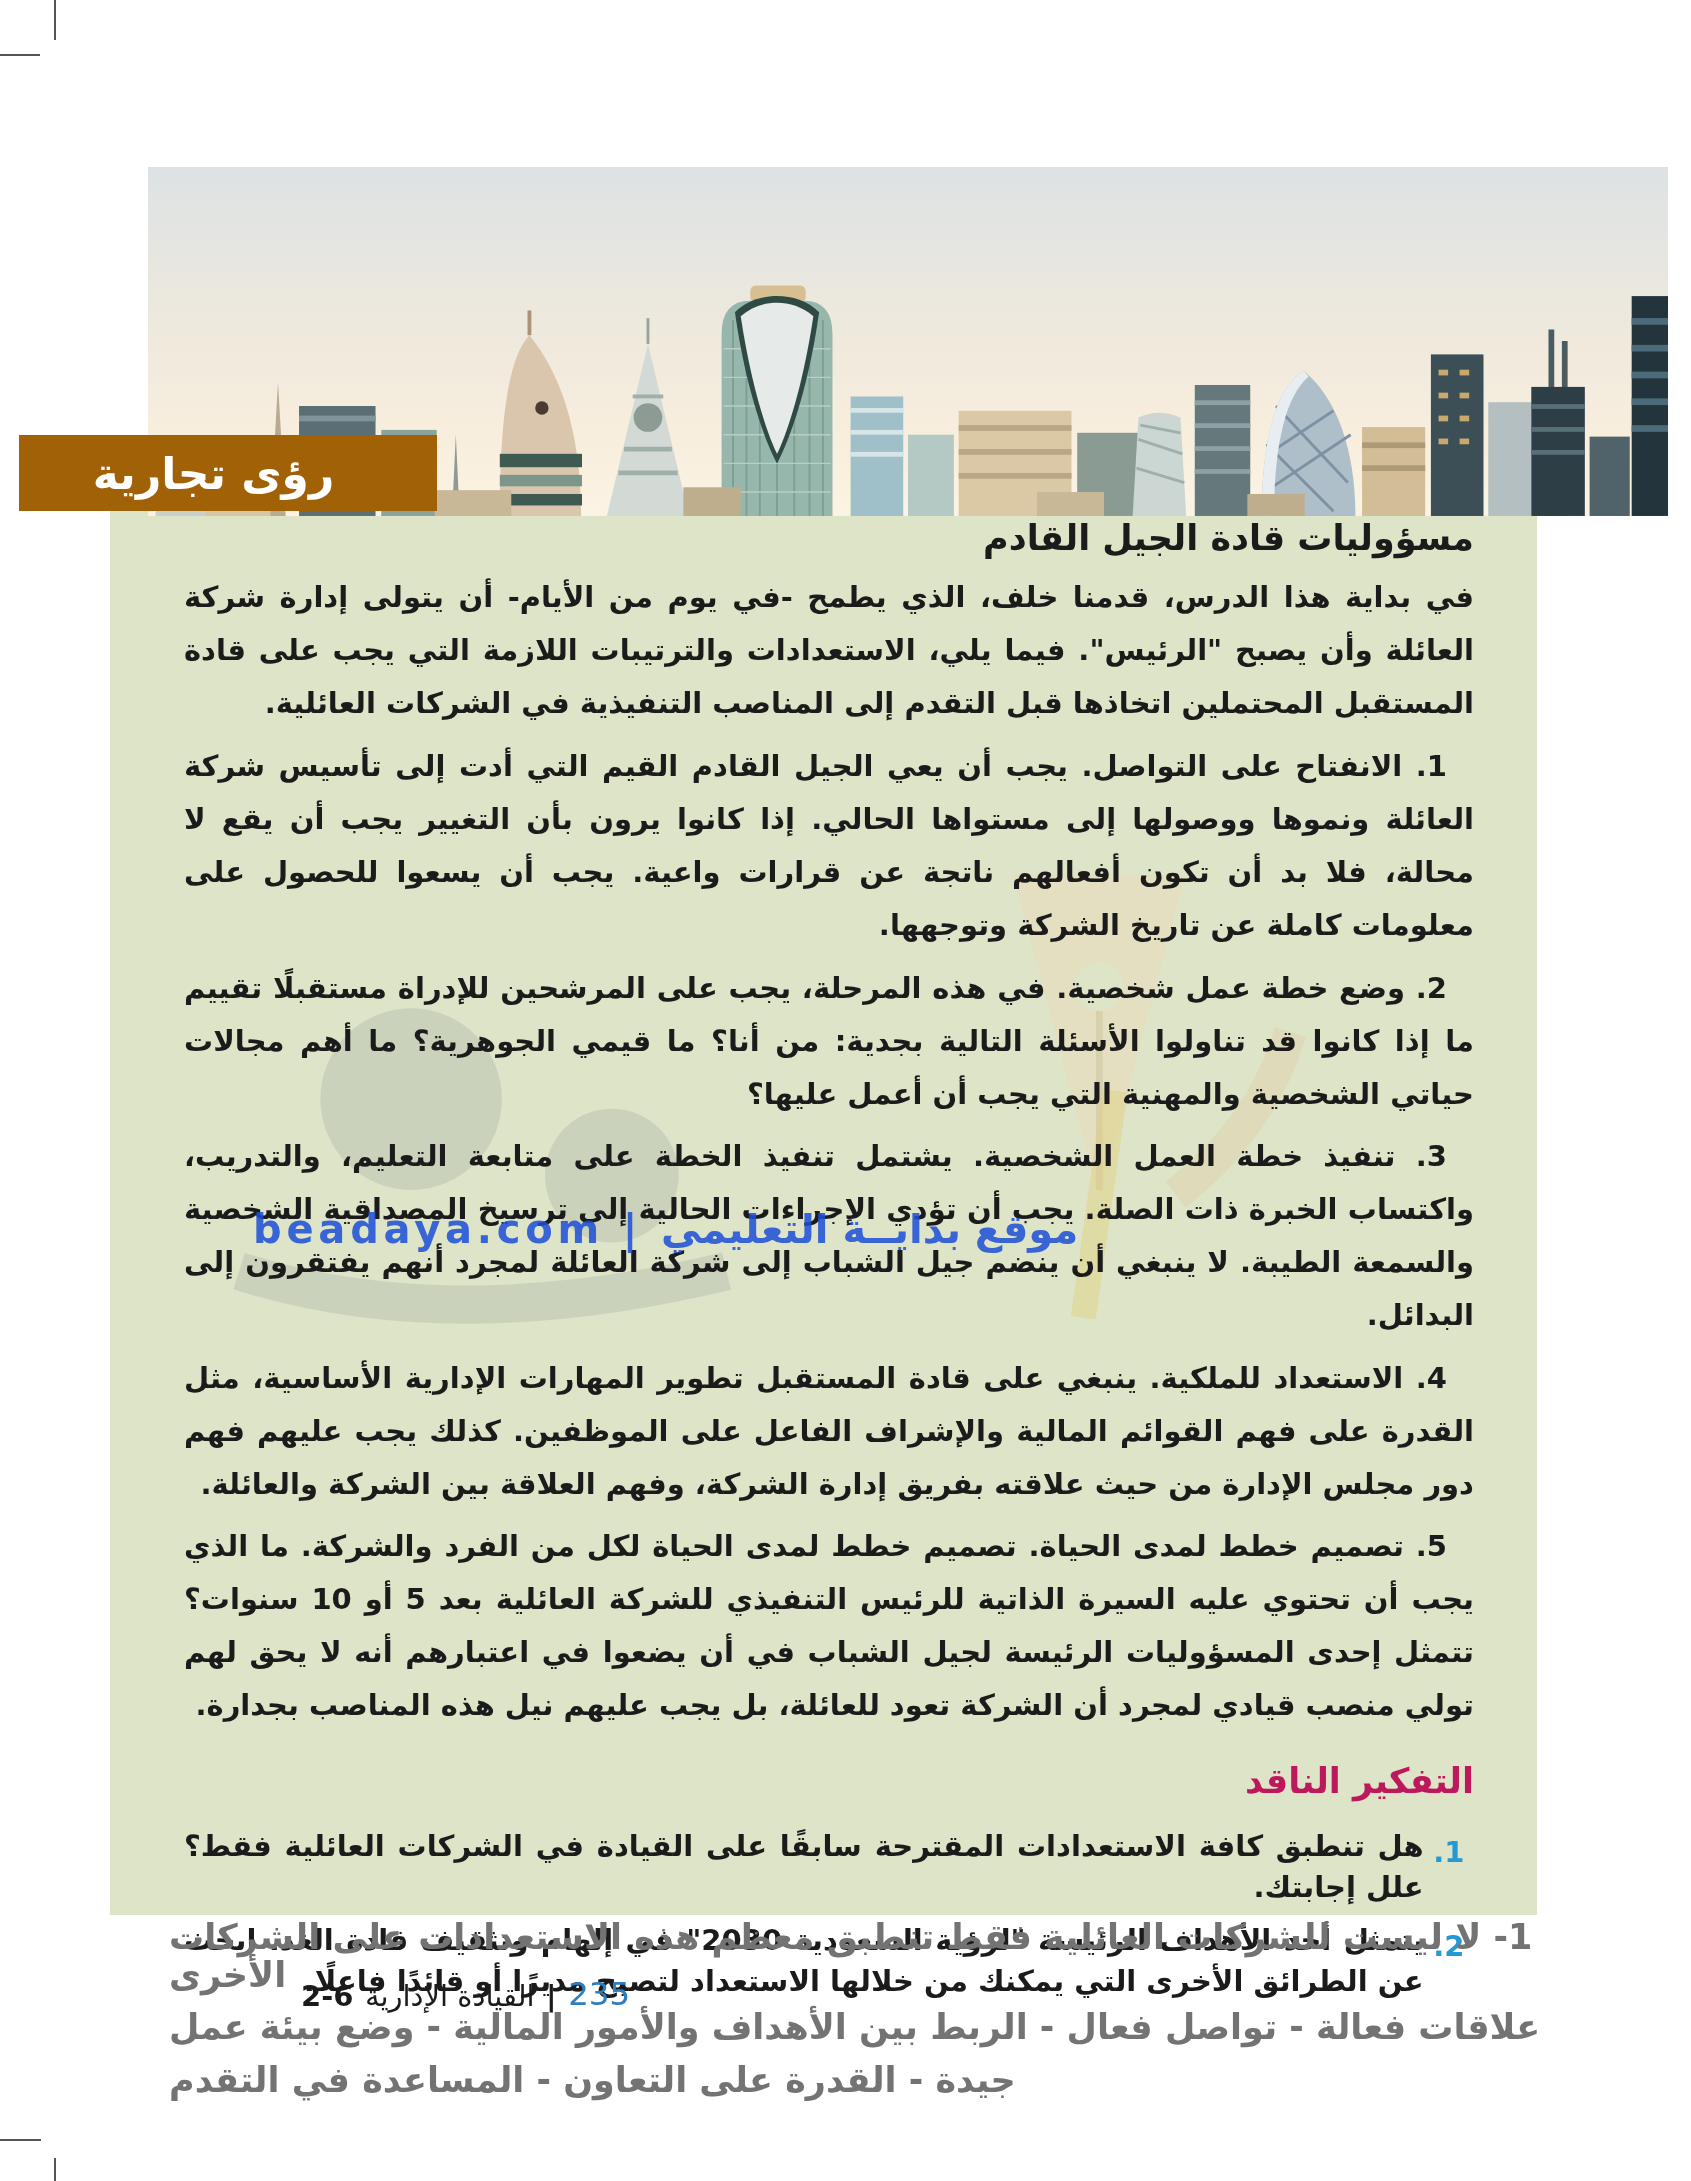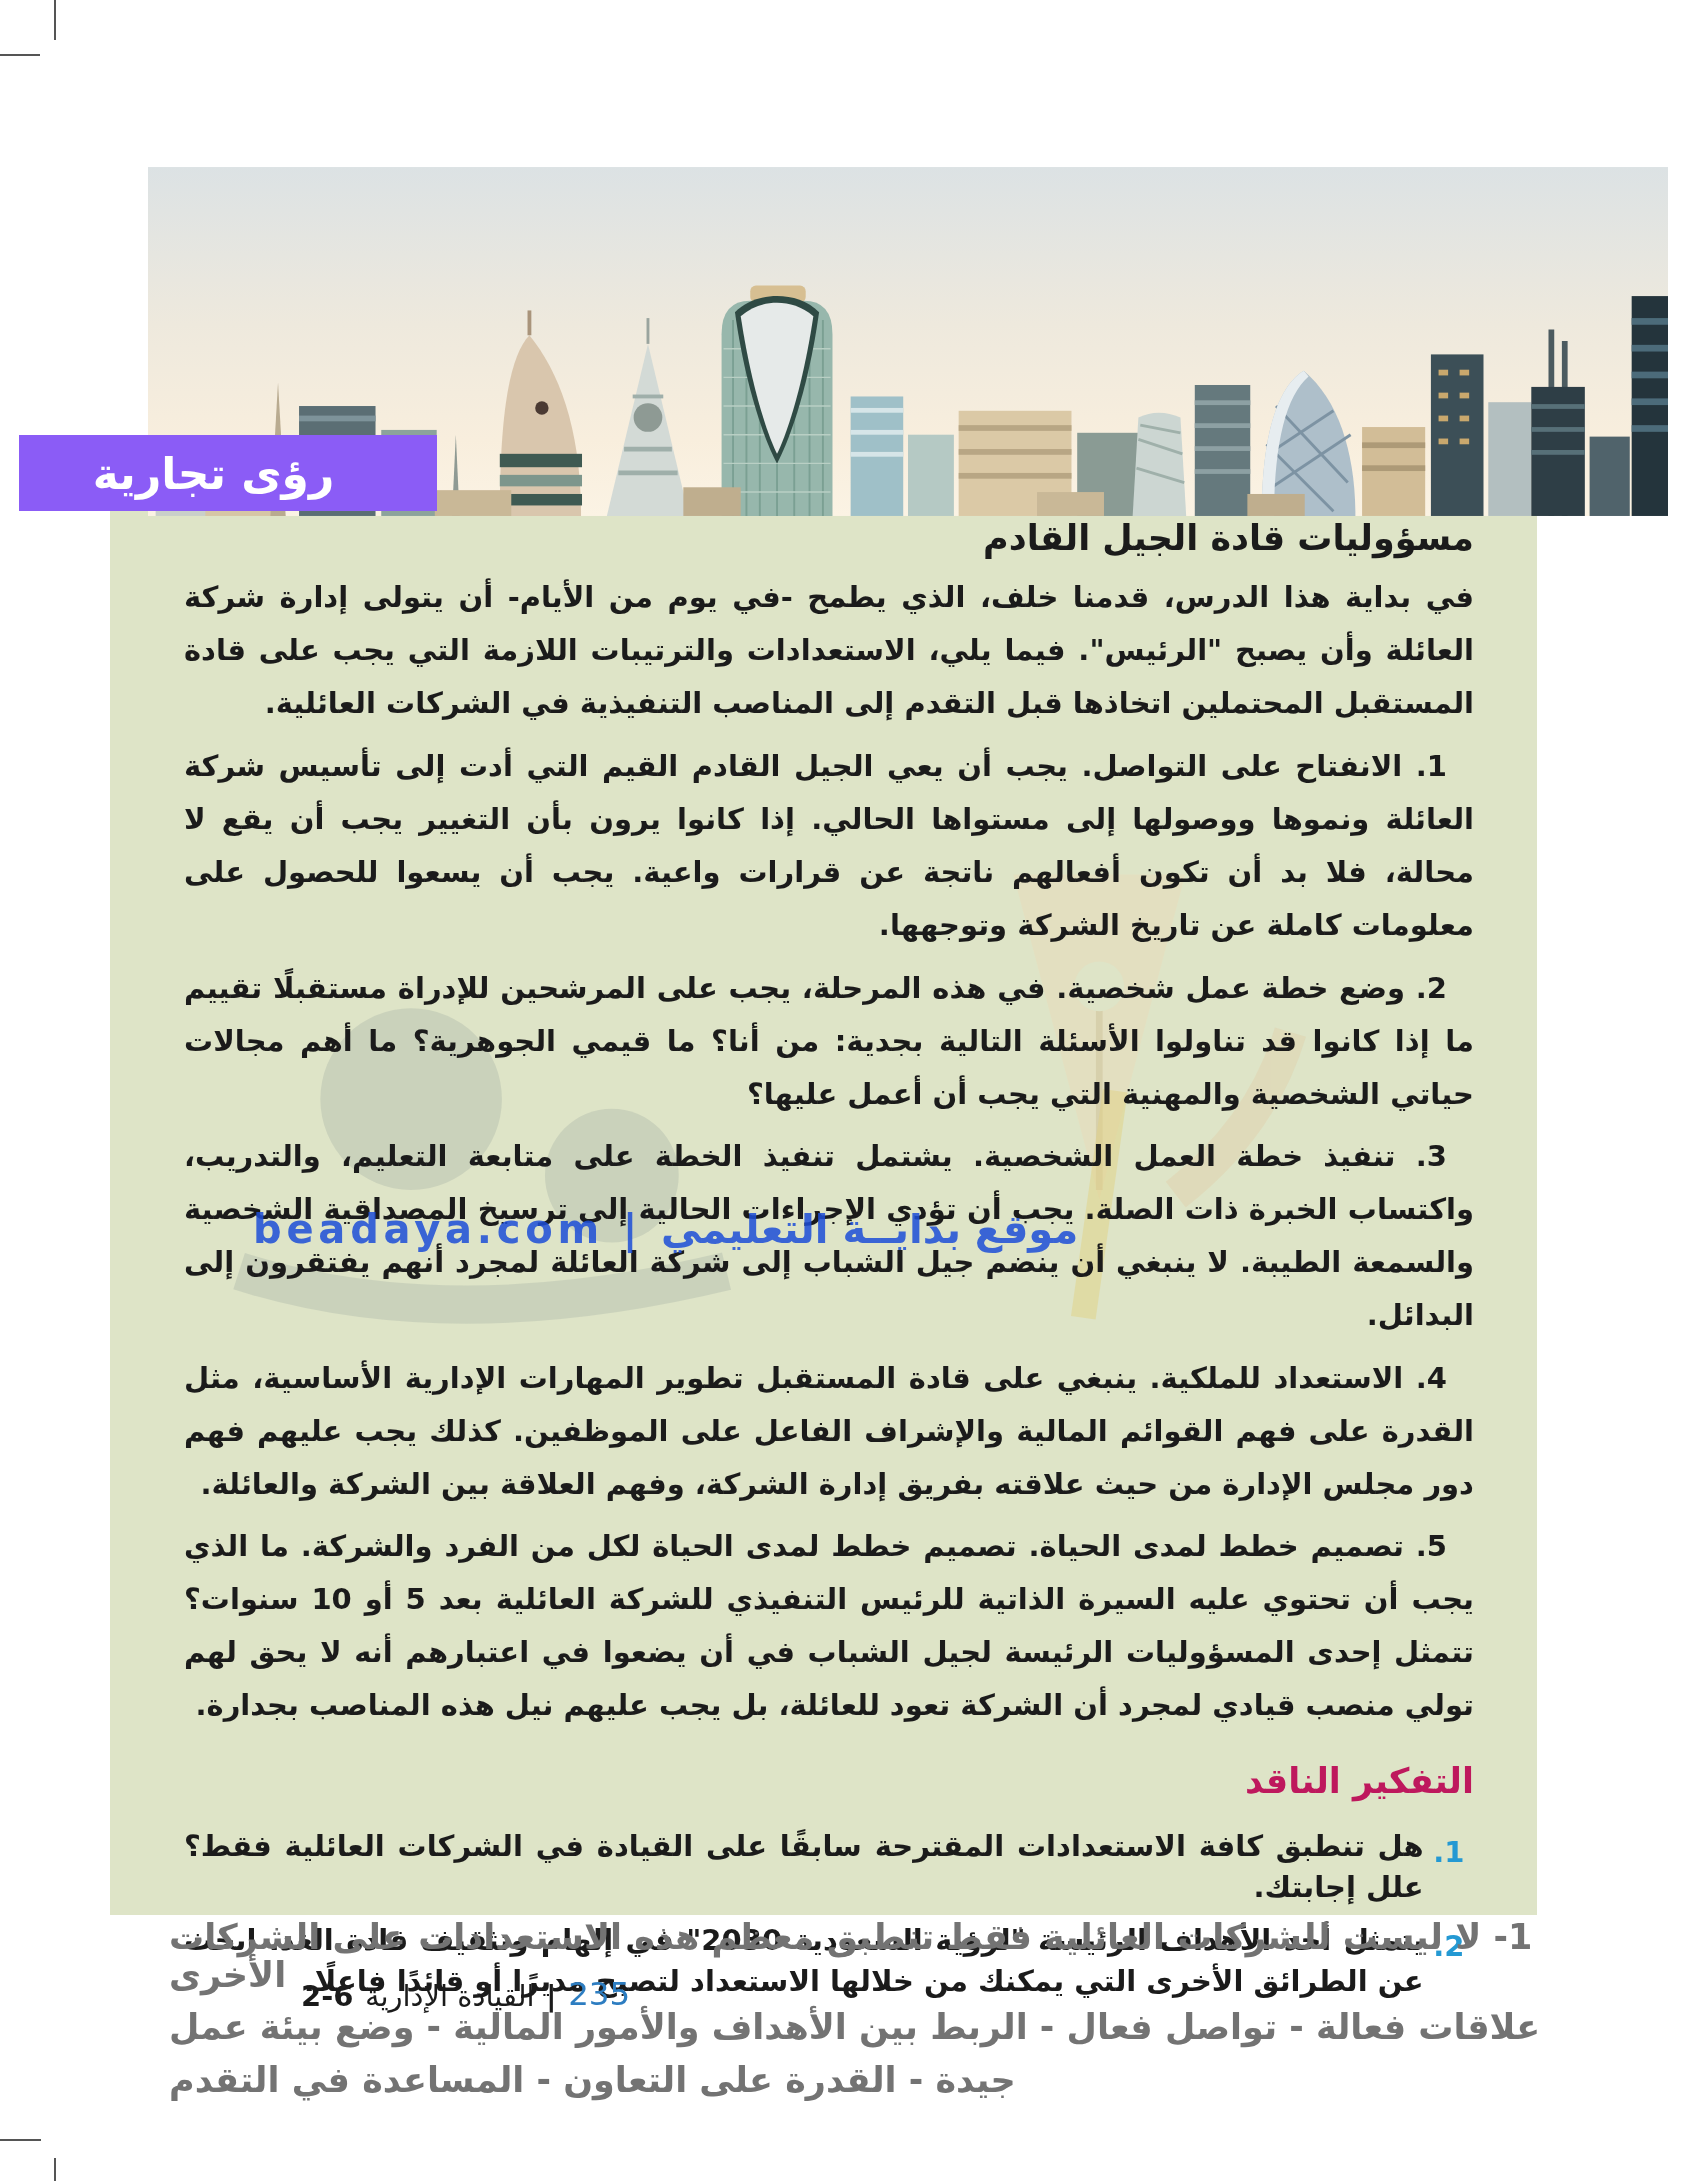--- a/index.html
+++ b/index.html
@@ -10,21 +10,21 @@
   .crop{position:absolute;background:#555;}
   
   .skyline{position:absolute;left:148px;top:167px;width:1520px;height:349px;z-index:2;}
   .skyline svg{display:block;}
   
   .panel{position:absolute;left:110px;top:497px;width:1427px;height:1418px;background:#dee4c7;z-index:1;}
   
   .ghost{position:absolute;left:0;top:0;width:1692px;height:2181px;z-index:3;pointer-events:none;}
   
   .banner{
-    position:absolute;left:19px;top:435px;width:418px;height:76px;background:#8b5cf6;z-index:5;
+    position:absolute;left:19px;top:435px;width:418px;height:76px;background:#a16207;z-index:5;
     display:flex;align-items:center;justify-content:center;padding-right:29px;box-sizing:border-box;
   }
   .banner span{color:#ffffff;font-size:44px;font-weight:bold;}
   
   .content{
     position:absolute;left:122px;top:518px;width:1427px;z-index:4;direction:rtl;
     padding:0 75px 0 62px;box-sizing:border-box;color:#1b1b1b;
   }
   .content h1{font-size:35px;font-weight:bold;margin:0 0 13.4px 0;}
   .content p{font-size:29px;font-weight:600;line-height:53px;margin:0 0 9.6px 0;text-align:justify;}

